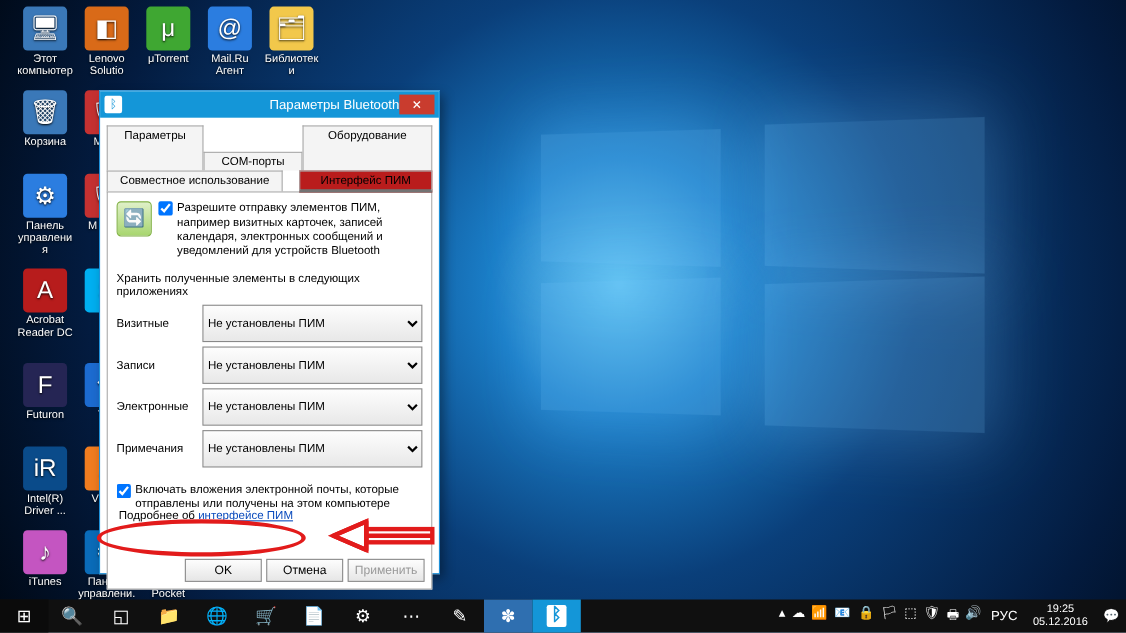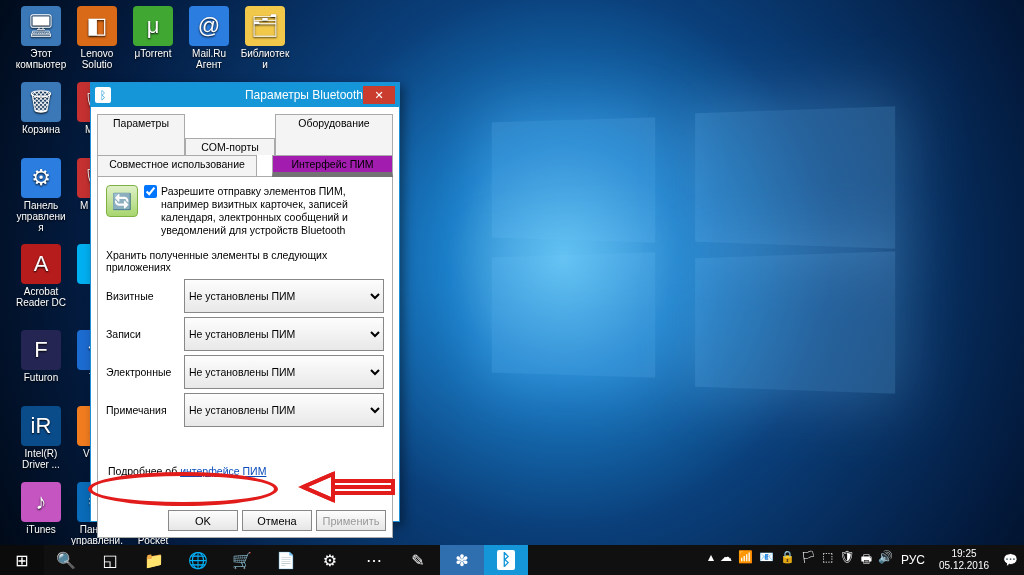--- a/index.html
+++ b/index.html
@@ -66,21 +66,21 @@
   .tab{
     border:1px solid #aaa; border-bottom:none; background:#f4f4f4;
     padding:2px 0; font-size:10.5px; text-align:center; cursor:pointer;
     position:relative; top:1px;
   }
   .tabrow1 .tab:nth-child(1){flex:0 0 88px;}
   .tabrow1 .tab:nth-child(2){flex:0 0 90px;margin-top:24px;}
   .tabrow1 .tab:nth-child(3){flex:1;}
   .tabrow2 .tab:nth-child(1){flex:0 0 160px;}
   .tabrow2 .tab:nth-child(2){flex:1;}
-  .tab.active{background:#a21caf; border-bottom:5px solid #737373; z-index:2;margin-left:15px;}
+  .tab.active{background:#b91c1c; border-bottom:3px solid #737373; z-index:2;margin-left:15px;}
   .tabbody{
     border:1px solid #aaa; padding:8px 8px 8px 8px; height:362px; position:relative; background:#fff;
   }
   .toprow{display:flex; gap:6px; align-items:flex-start;}
   .toprow .sync-ic{width:32px;height:32px;background:linear-gradient(#dff0c8,#a8d66f);border:1px solid #7fb041;border-radius:4px;display:flex;align-items:center;justify-content:center;font-size:16px;}
   .toprow .desc{flex:1; font-size:10.5px; line-height:13px;}
   .chk{margin-right:4px; vertical-align:middle;}
   .section-label{margin-top:12px; font-size:10.5px;}
   .grid{margin-top:6px;}
   .grid .row{display:flex; align-items:center; margin-bottom:4px;}
@@ -237,20 +237,24 @@
           </div>
           <div class="row">
             <div class="k">Электронные</div>
             <select><option>Не установлены ПИМ</option></select>
           </div>
           <div class="row">
             <div class="k">Примечания</div>
             <select><option>Не установлены ПИМ</option></select>
           </div>
         </div>
+      <div class="chk2">
+        <input type="checkbox" checked="" style="">
+        <span>Включать вложения электронной почты, которые отправлены или получены на этом компьютере</span>
+      </div>
       <div class="more">
         <span>Подробнее об </span><a href="#">интерфейсе ПИМ</a>
       </div>
       <div class="dlgbtns">
         <button>OK</button>
         <button>Отмена</button>
         <button disabled="">Применить</button>
       </div>
     </div>
   </div>

